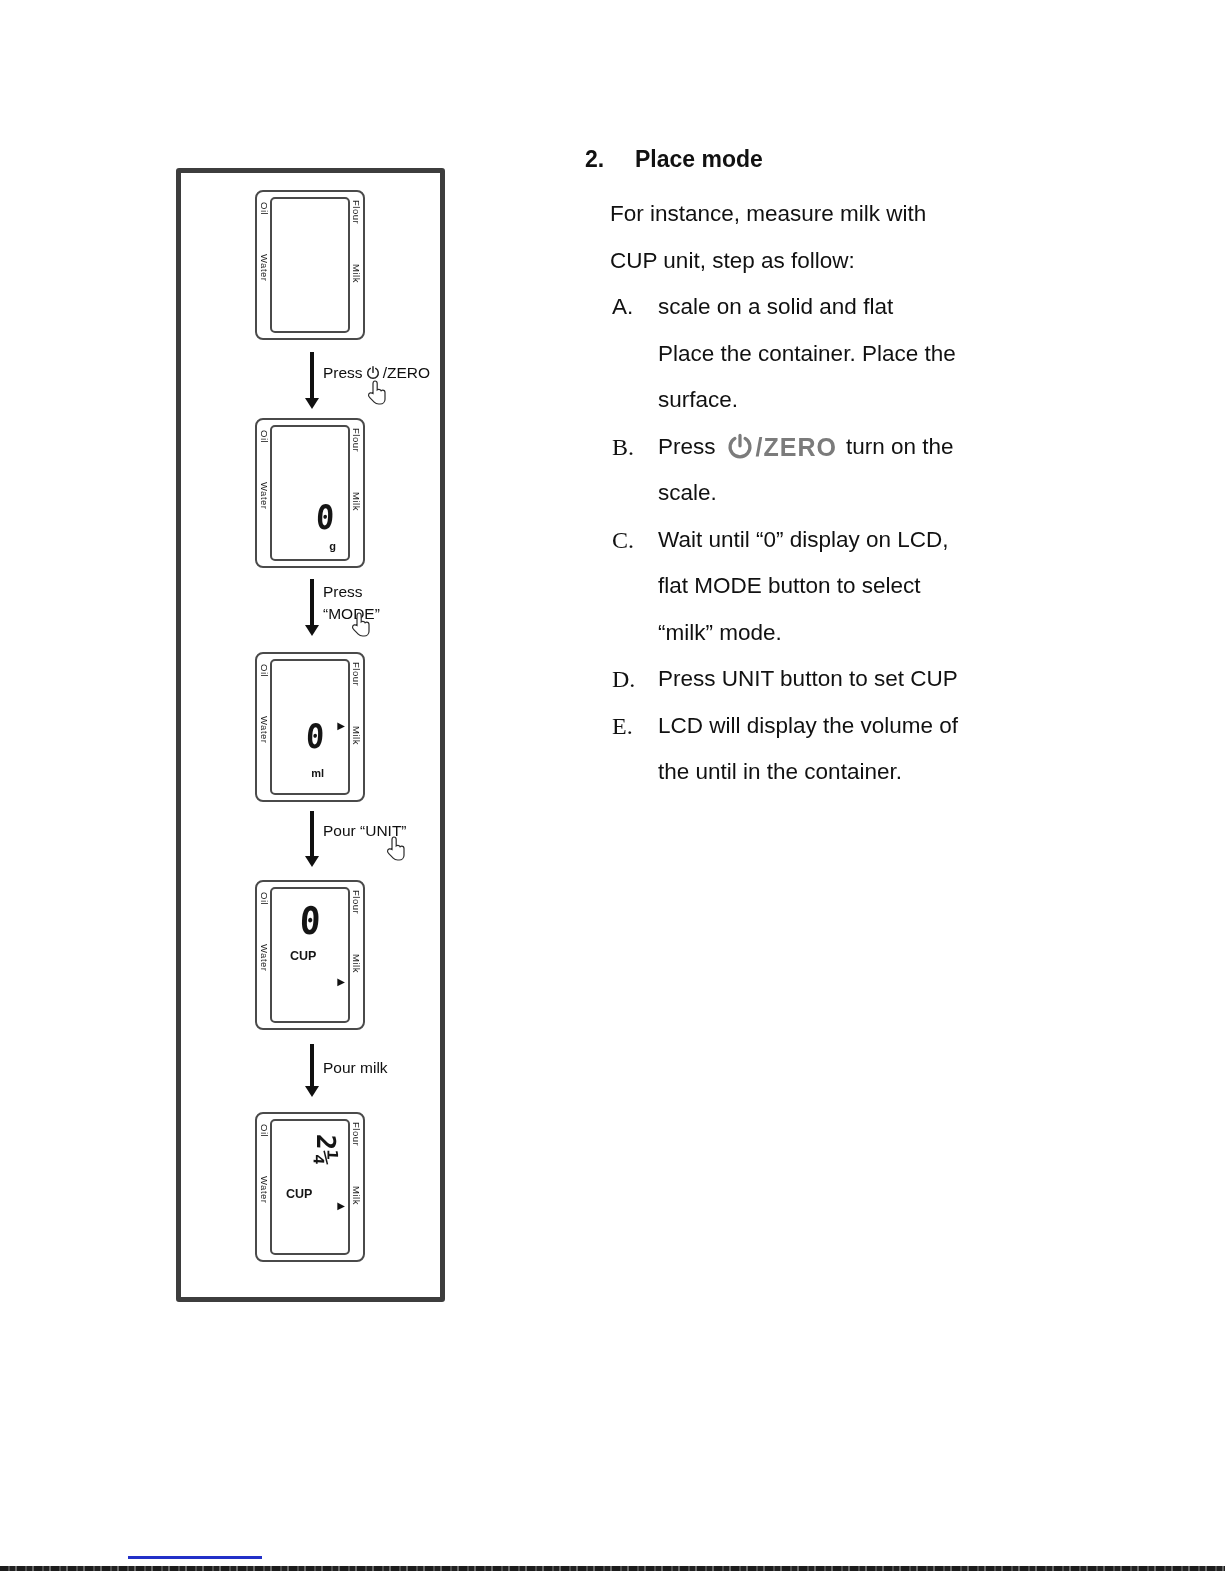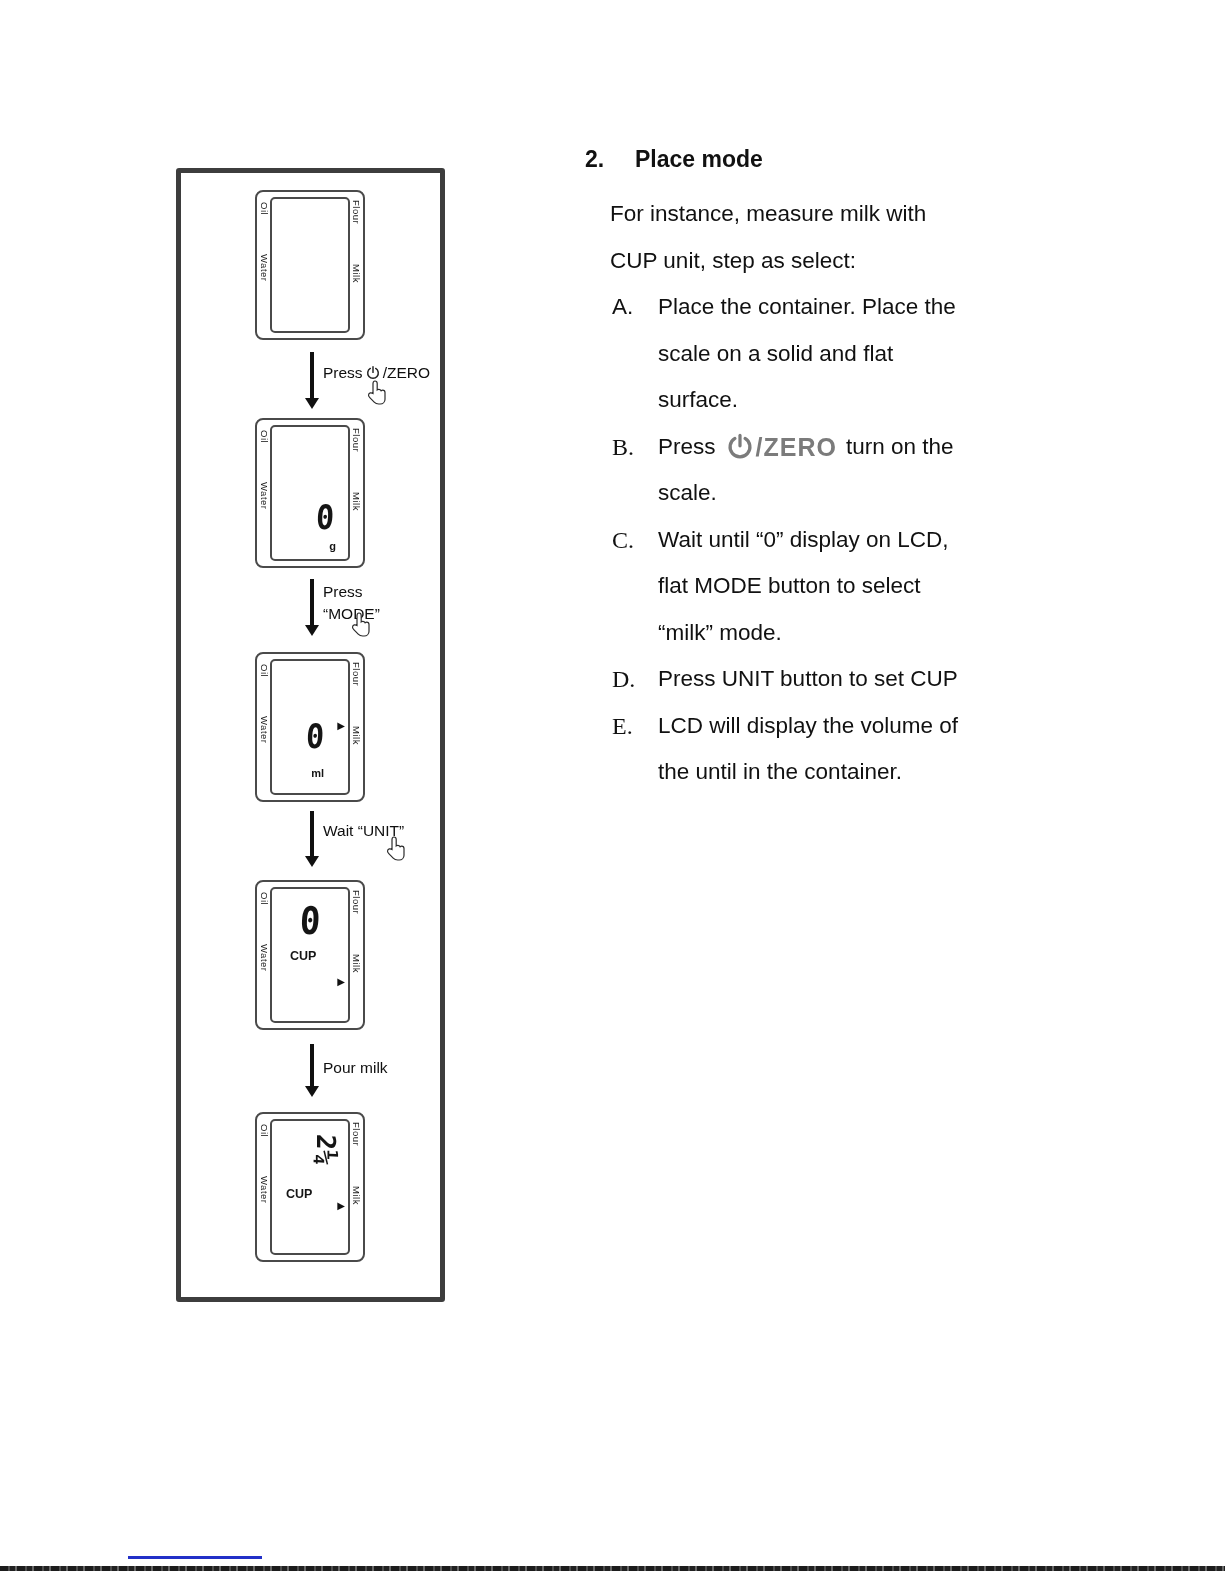--- a/index.html
+++ b/index.html
@@ -144,21 +144,21 @@
       <span class="bz rgt b2">Milk</span>
       <div class="screen">
         <span class="ptr" style="right:3px;top:60px">▶</span>
         <div class="digit" style="right:24px;top:58px;font-size:30px">0</div>
         <div class="unit" style="right:24px;bottom:14px;font-size:11px">ml</div>
       </div>
     </div>
 
     <div class="flow-arrow" style="top:638px;height:45px"></div>
     <div class="albl" style="top:648px">
-      <span>Wait “UNIT”</span>
+      <span>Pour “UNIT”</span>
     </div>
     <svg class="finger" style="left:203px;top:662px" viewBox="0 0 24 28">
       <path d="M10 2 C8.6 2 8 3.1 8 4.6 L8 14.5 C6.2 13.3 4.1 13.9 3.6 15.5 C3.2 16.6 3.8 17.7 4.8 18.7 L9.2 23.2 C10.4 24.4 12 25 13.7 25 L15.2 25 C17.9 25 20 22.9 20 20.2 L20 13.6 C20 12.2 19 11.2 17.7 11.2 C17.1 11.2 16.5 11.4 16.1 11.8 C15.7 10.9 14.8 10.3 13.8 10.3 C13.2 10.3 12.6 10.5 12.2 10.9 L12.2 4.6 C12.2 3.1 11.4 2 10 2 Z"></path>
     </svg>
 
     <div class="lcd" style="top:707px">
       <span class="bz lft t1">Oil</span>
       <span class="bz lft b1">Water</span>
       <span class="bz rgt t2">Flour</span>
       <span class="bz rgt b2">Milk</span>
@@ -190,28 +190,28 @@
 
   <div class="content">
 
     <div class="heading">
       <span class="num">2.</span>
       <span>Place mode</span>
     </div>
 
     <div class="intro">
       <span class="sline">For instance, measure milk with</span>
-      <span class="sline">CUP unit, step as select:</span>
+      <span class="sline">CUP unit, step as follow:</span>
     </div>
 
     <div class="step">
       <span class="letter">A.</span>
       <span class="slines">
+        <span class="sline">scale on a solid and flat</span>
         <span class="sline">Place the container. Place the</span>
-        <span class="sline">scale on a solid and flat</span>
         <span class="sline">surface.</span>
       </span>
     </div>
 
     <div class="step">
       <span class="letter serif">B.</span>
       <span class="slines">
         <span class="sline bline">
           <span>Press</span>
           <span class="pz">

